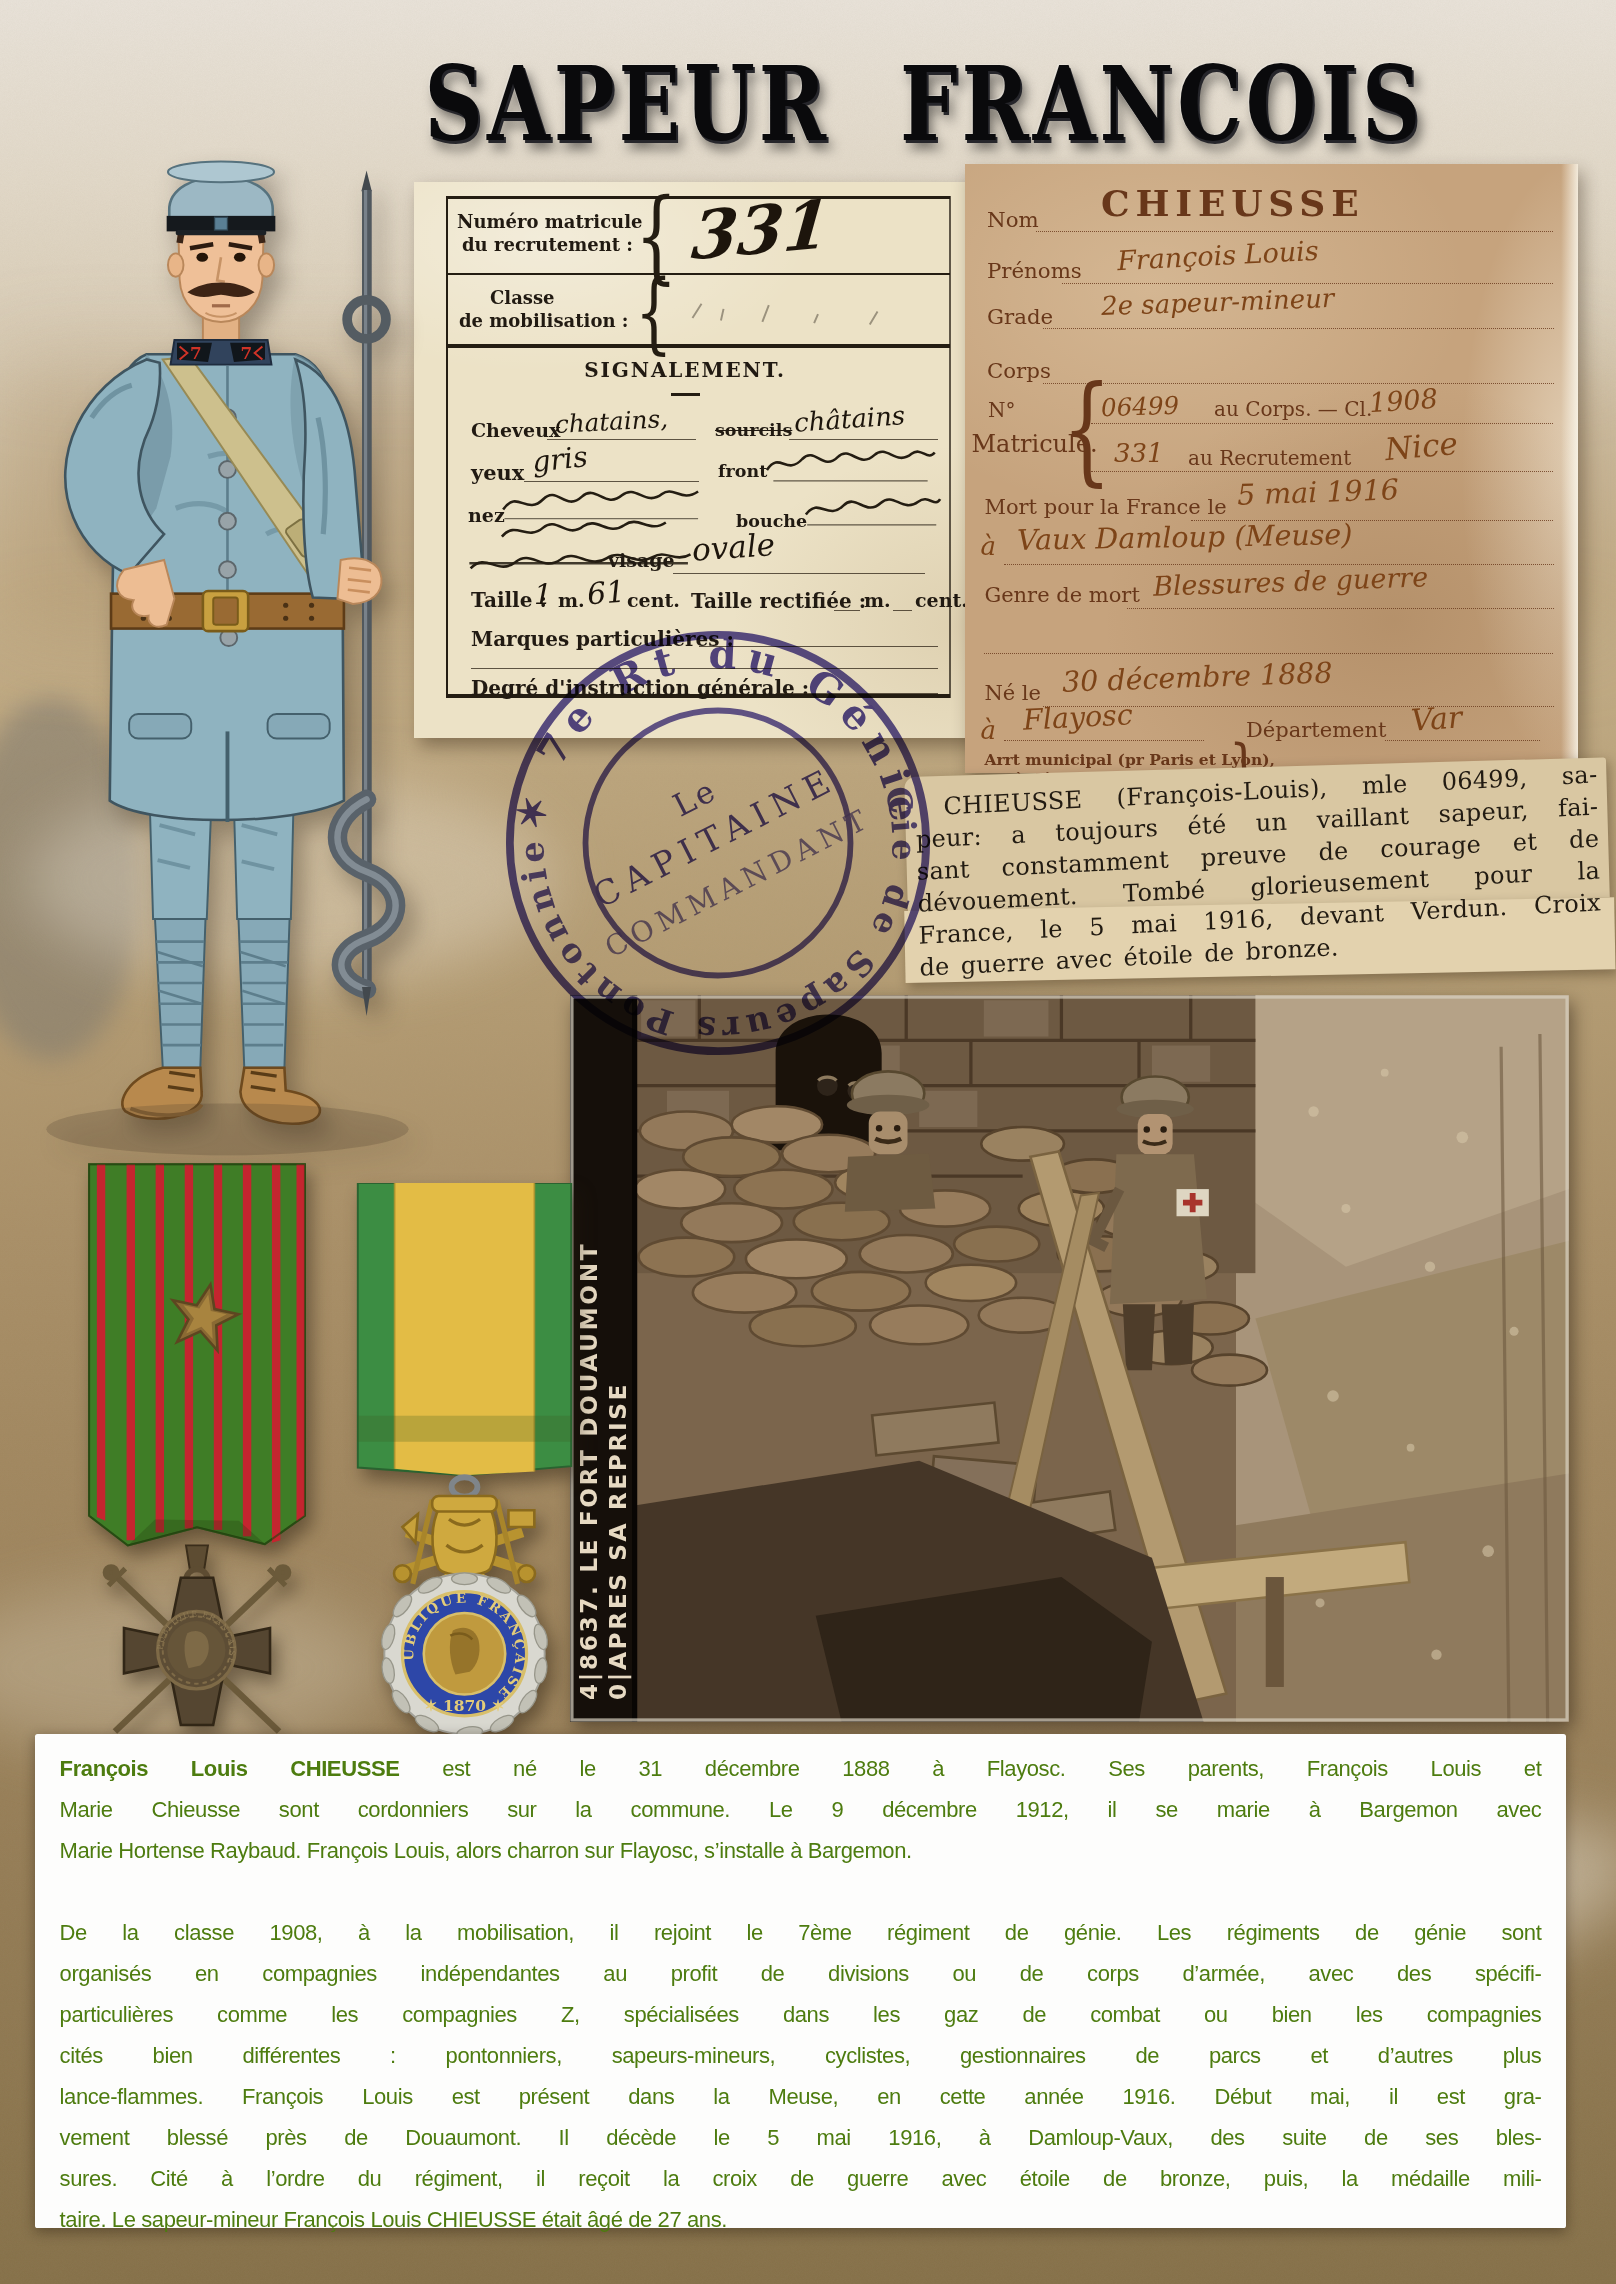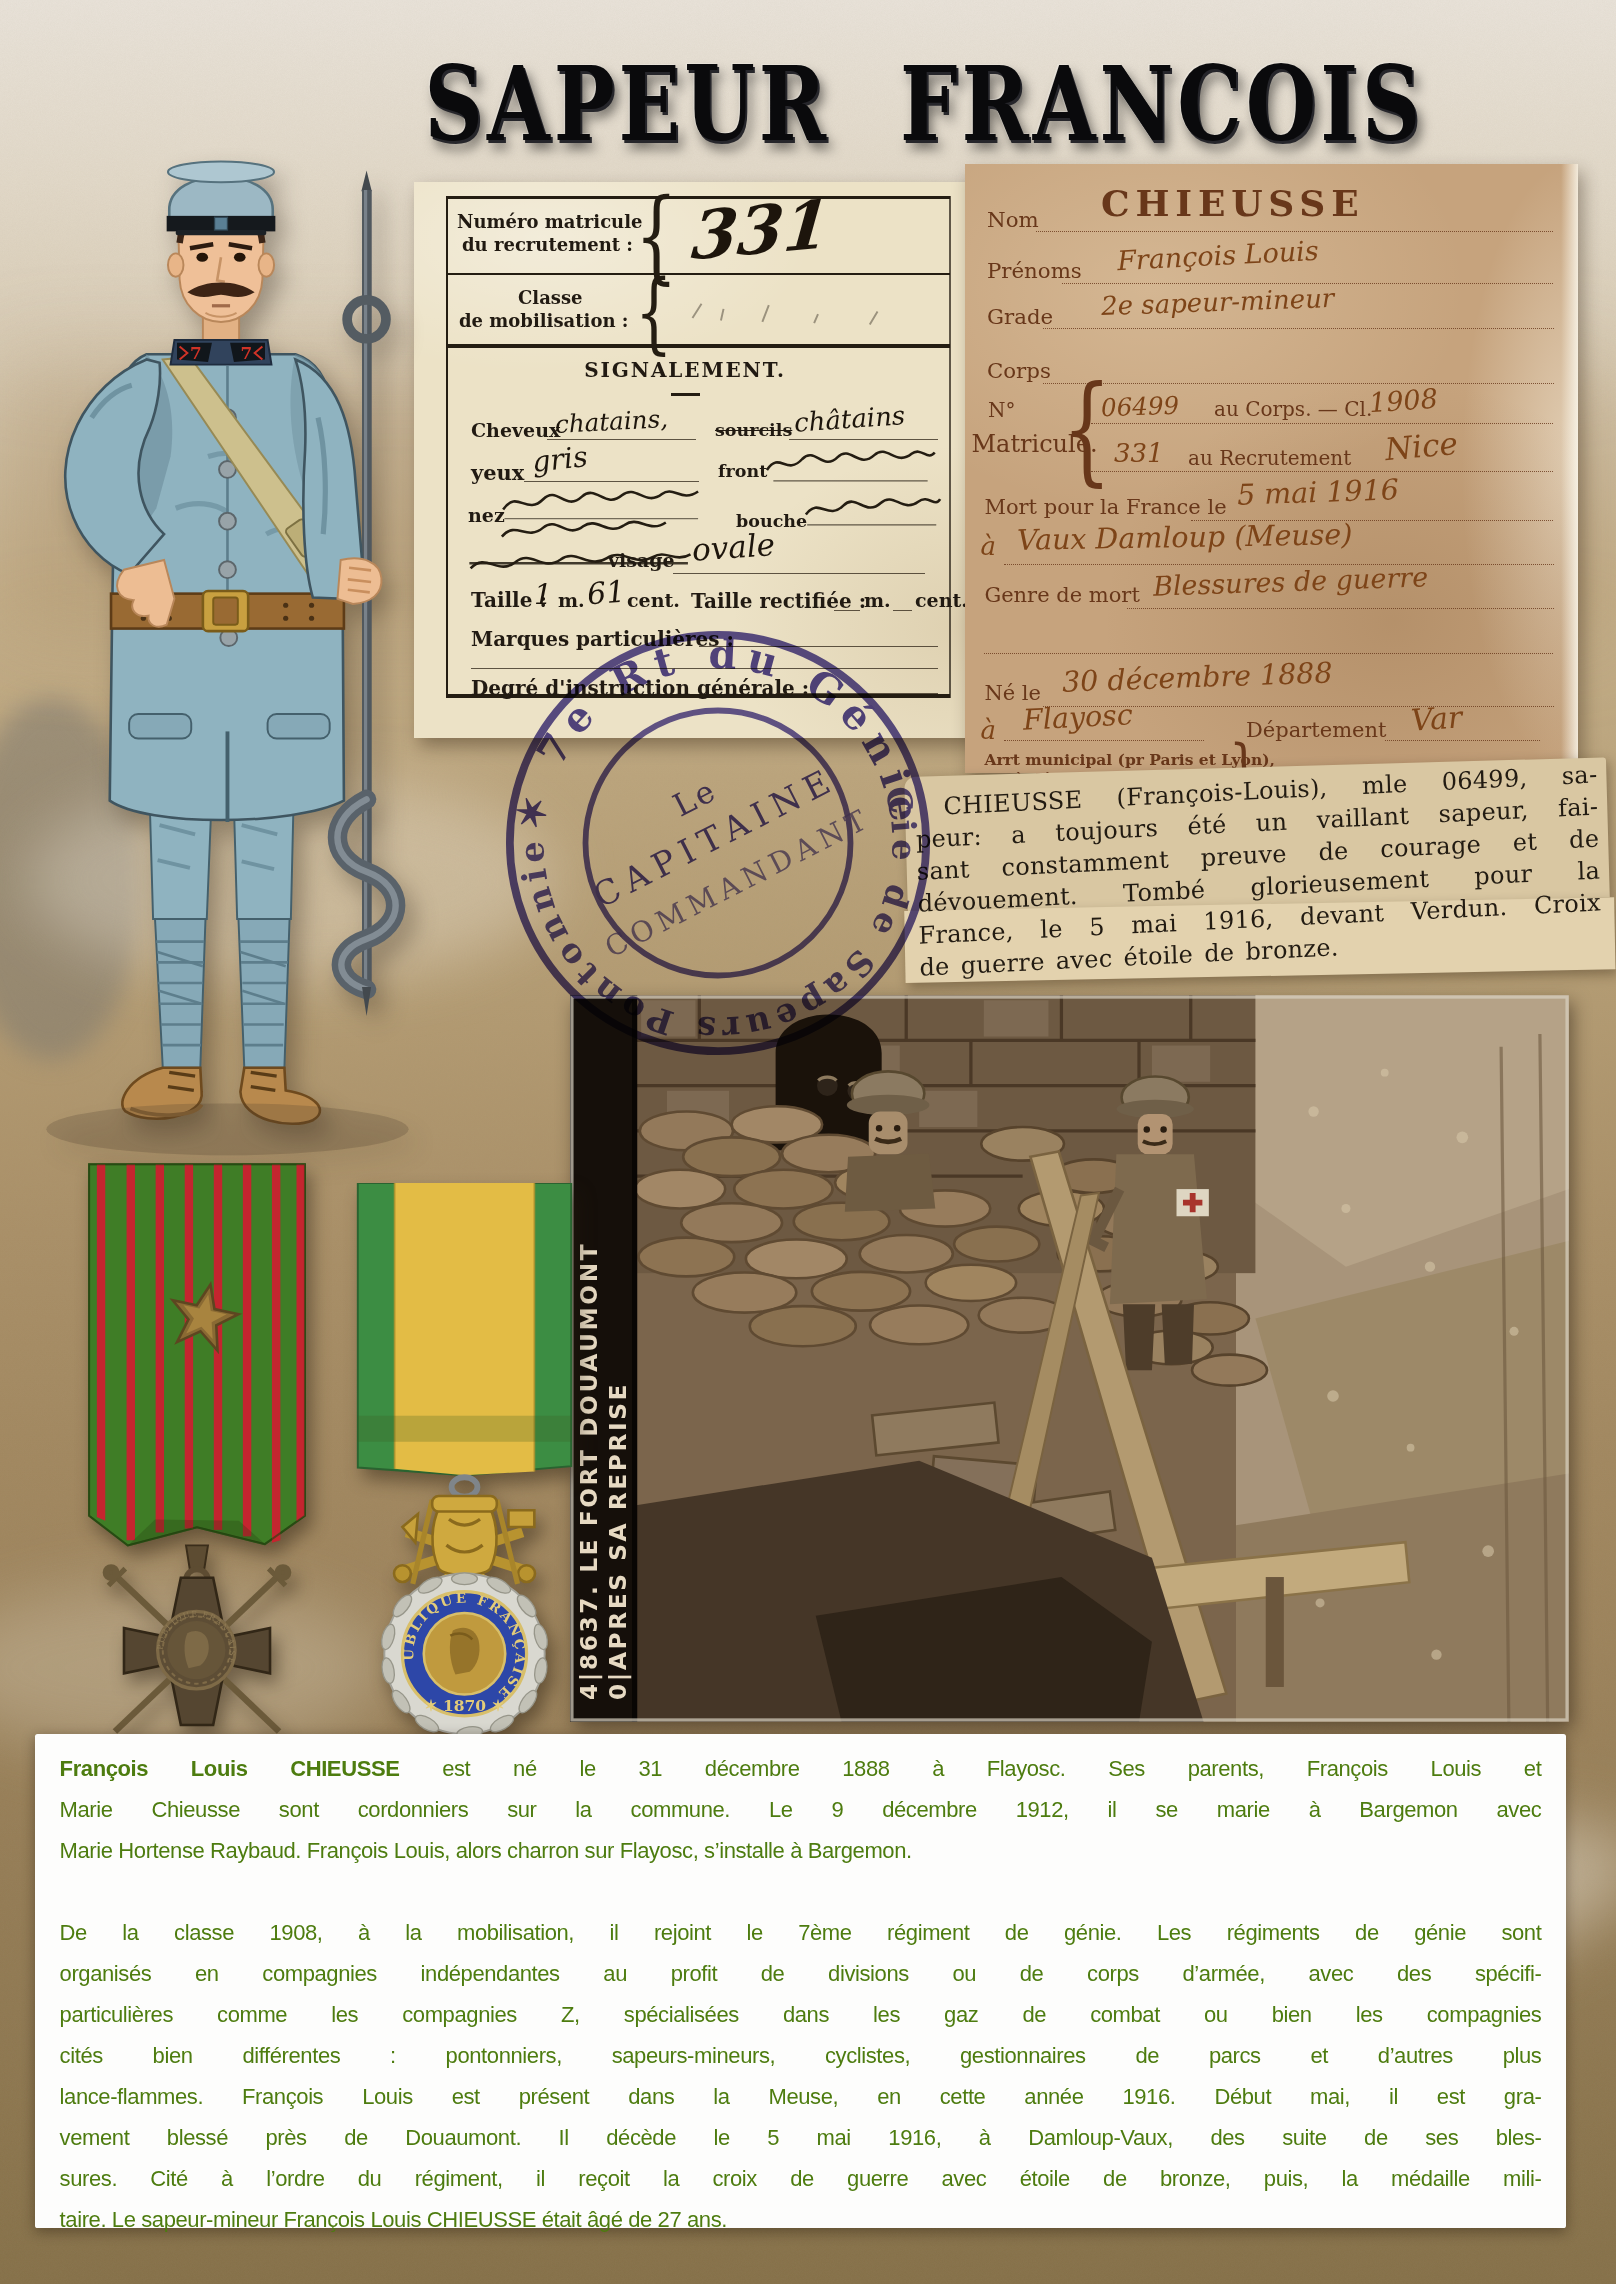--- a/index.html
+++ b/index.html
@@ -112,21 +112,21 @@
       <div style="left:32px;top:162px;width:504px;height:3.9px;"></div>
       <div style="left:32px;top:512px;width:504px;height:3.9px;"></div>
       <div style="left:32px;top:14.2px;width:1.9px;height:502px;"></div>
       <div style="left:535px;top:14.2px;width:1.9px;height:502px;opacity:.7;"></div>
     </div>
     <span class="lbl" style="left:43px;top:28.5px;font-size:18px;font-weight:bold;">Numéro matricule</span>
     <span class="lbl" style="left:48px;top:52px;font-size:18px;font-weight:bold;">du recrutement :</span>
     <span class="brace" style="left:221px;top:14.2px;font-size:67px;color:#241d12;">{</span>
     <span class="hw" style="left:278px;top:9px;font-size:66px;font-weight:bold;transform:rotate(-5deg) skewX(-10deg);">331</span>
 
-    <span class="lbl" style="left:76px;top:105px;font-size:18px;font-weight:bold;margin-left:28px;">Classe</span>
+    <span class="lbl" style="left:76px;top:105px;font-size:18px;font-weight:bold;">Classe</span>
     <span class="lbl" style="left:45px;top:128px;font-size:18px;font-weight:bold;">de mobilisation :</span>
     <span class="brace" style="left:221px;top:96px;font-size:59px;color:#241d12;">{</span>
     <svg style="position:absolute;left:272px;top:110px;opacity:.45;" width="220" height="39" viewBox="0 0 340 60">
       <path d="M10,40 l14,-22 m30,26 l4,-18 m60,20 l10,-26 m70,28 l6,-14 m80,16 l12,-20" stroke="#3a3226" stroke-width="3" fill="none"></path>
     </svg>
 
     <span class="lbl" style="left:0;top:176px;width:542px;text-align:center;font-size:20px;font-weight:bold;letter-spacing:1.9px;">SIGNALEMENT.</span>
     <div style="position:absolute;left:257px;top:211px;width:28.5px;height:2.6px;background:#241d12;"></div>
 
     <span class="lbl" style="left:57px;top:237px;font-size:19px;font-weight:bold;">Cheveux</span>

